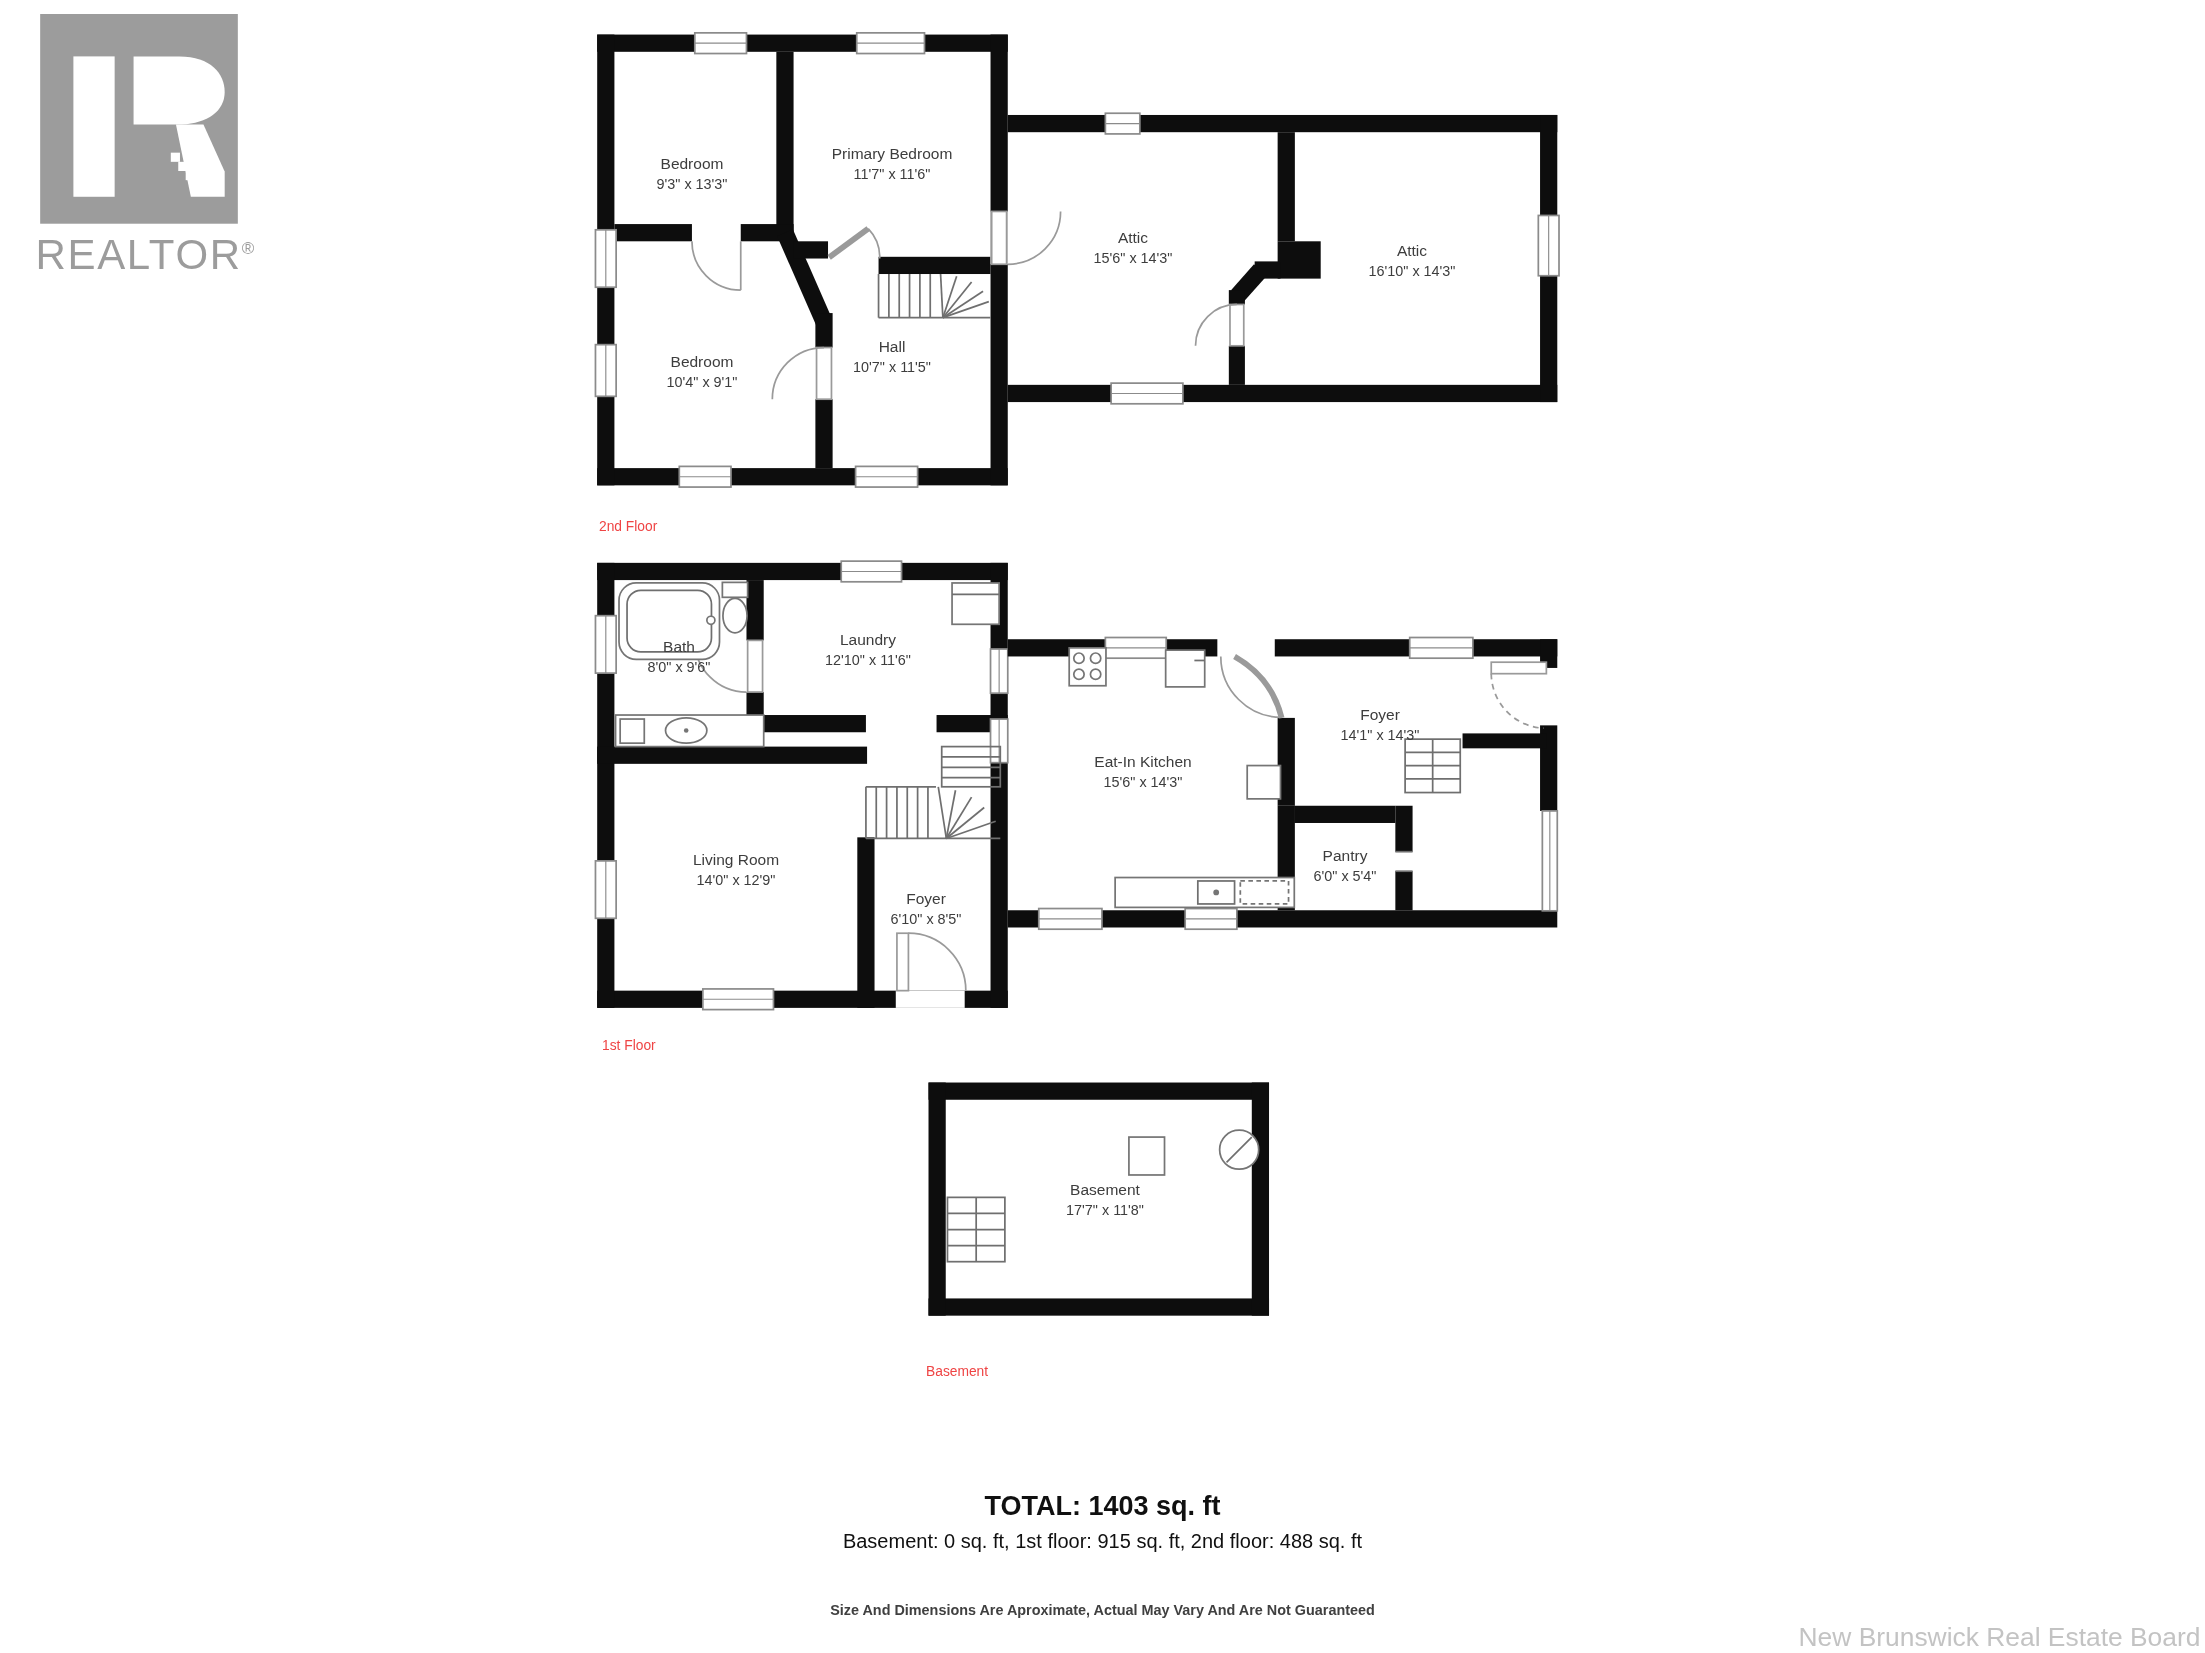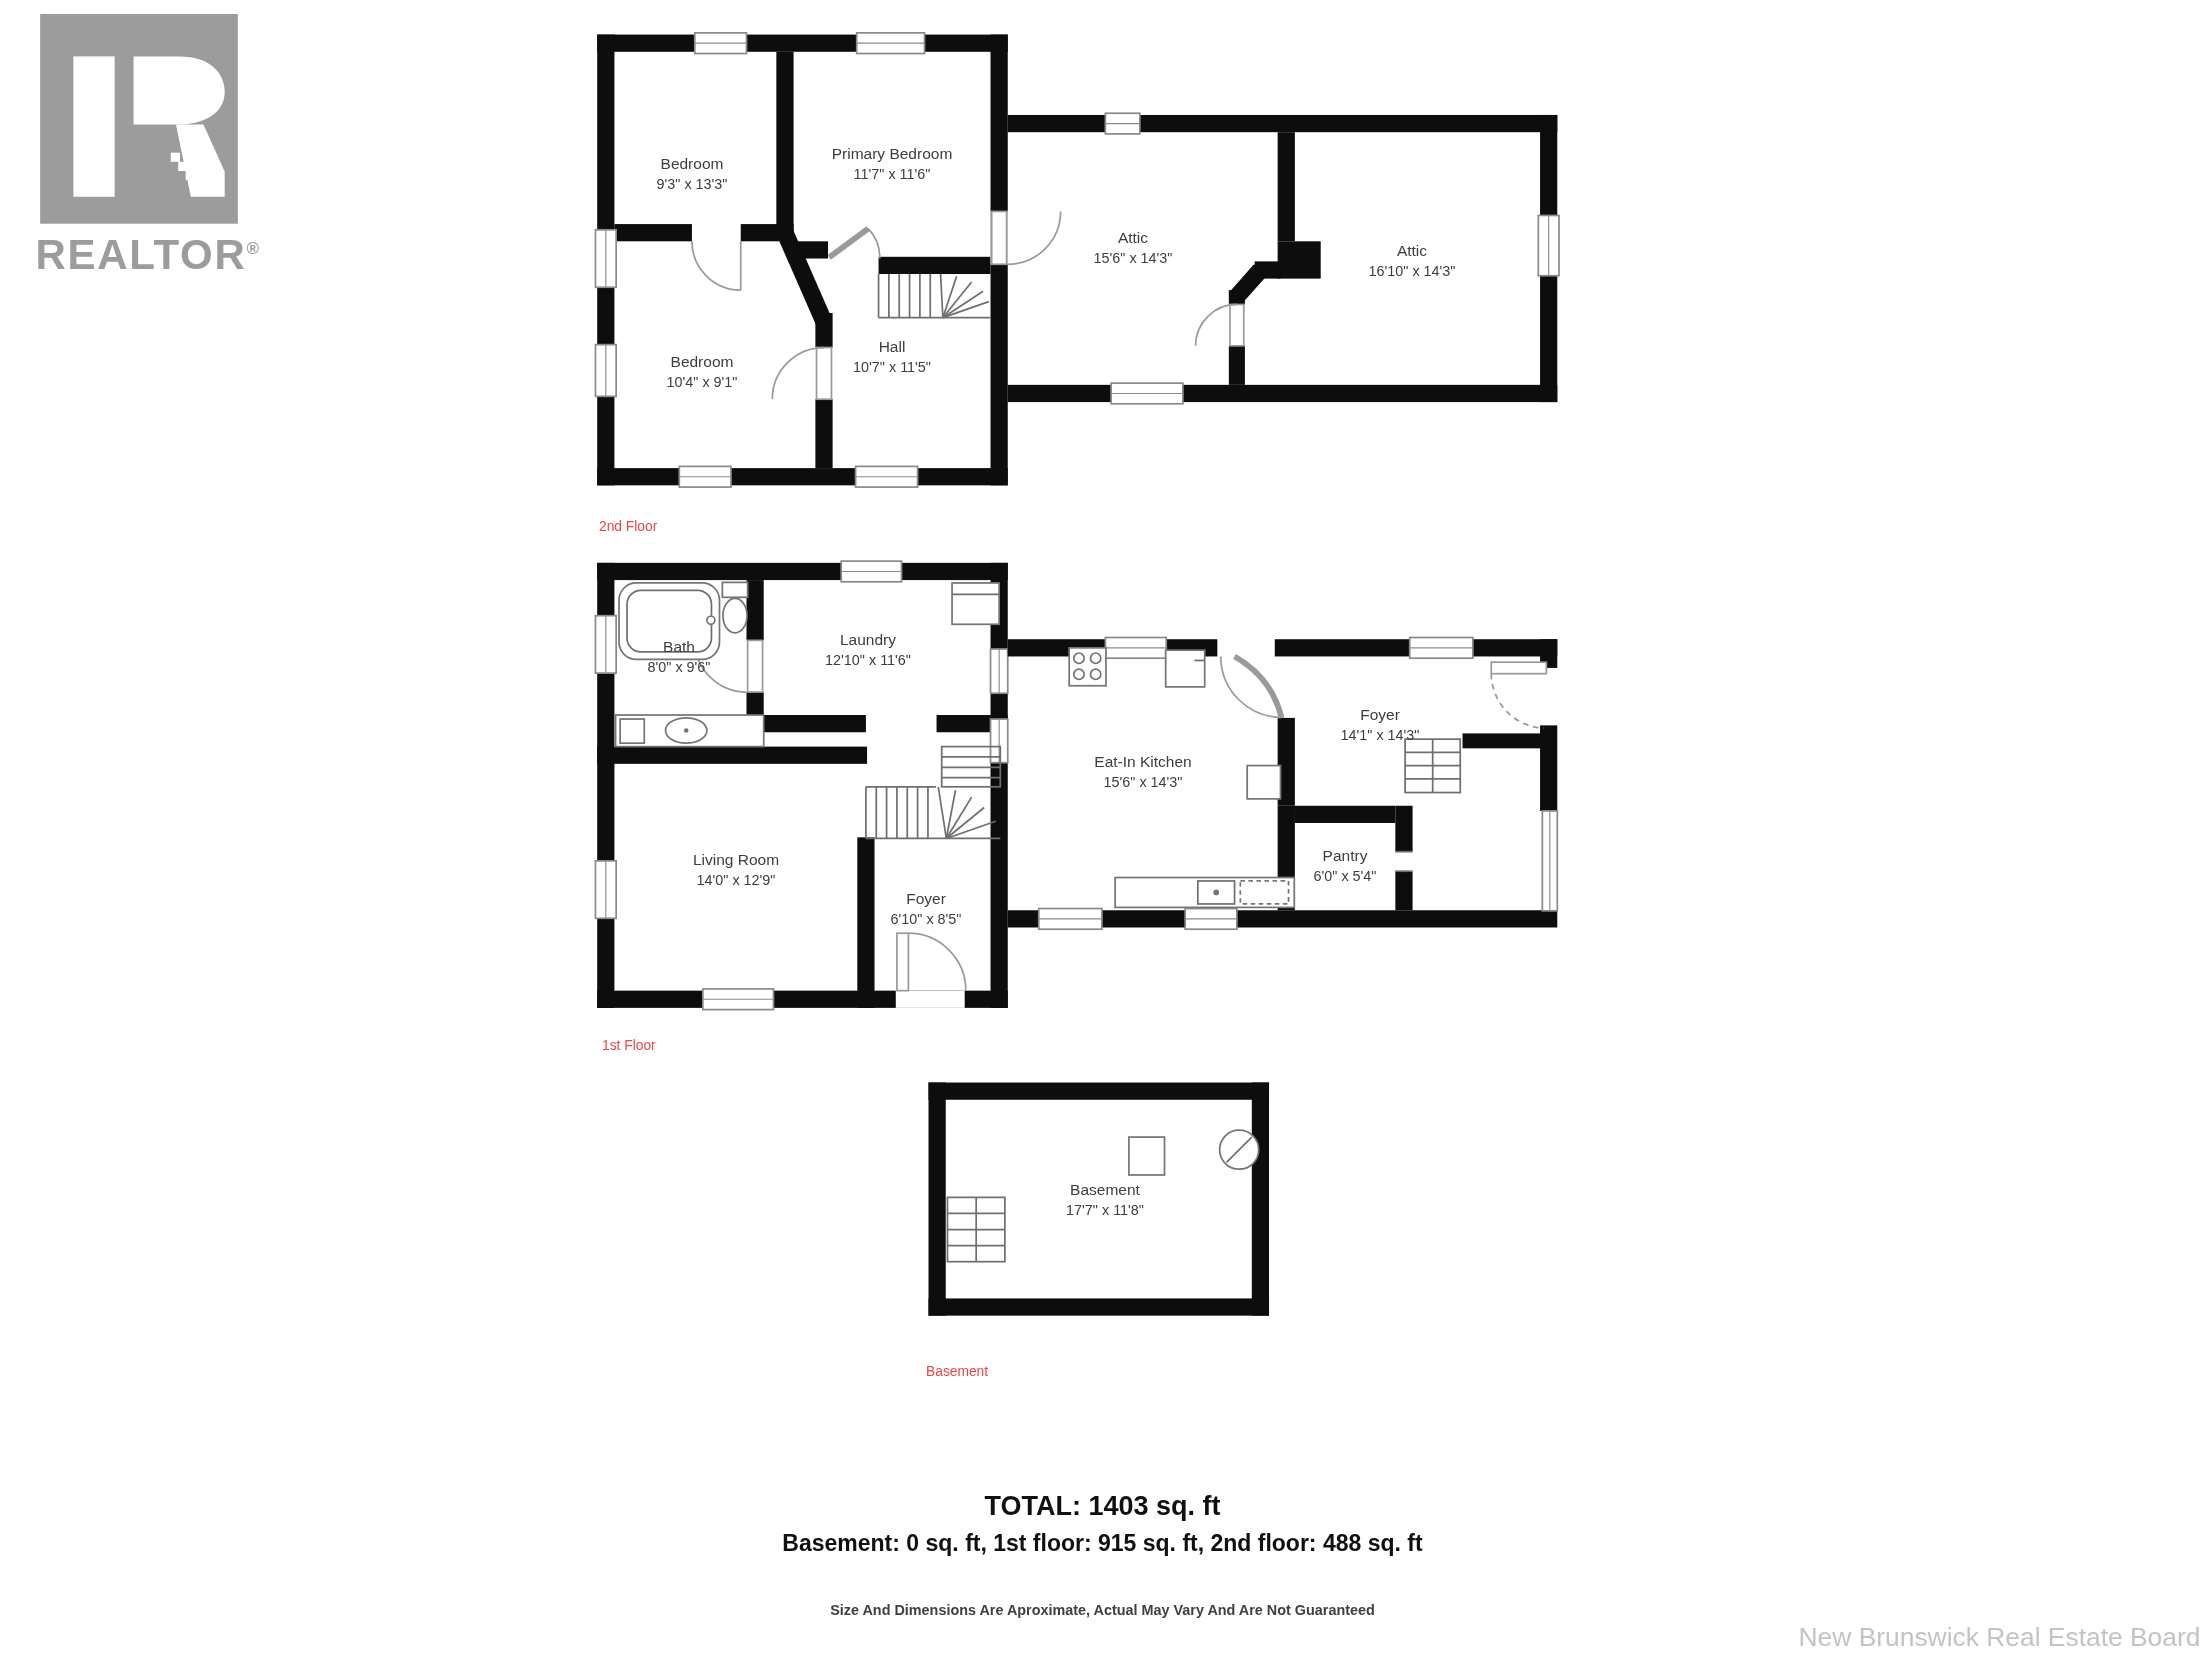--- a/index.html
+++ b/index.html
@@ -18,28 +18,28 @@
   .winl{stroke:#8b8b8b;stroke-width:2;}
 
   .room-label{position:absolute;transform:translate(-50%,-50%);text-align:center;
     color:#3d3d3d;line-height:1.35;white-space:nowrap;}
   .room-label .rn{display:block;font-size:15.5px;font-weight:500;}
   .room-label .rd{display:block;font-size:14.4px;font-weight:400;}
   .floor-label{position:absolute;transform:translateY(-50%);font-size:13.8px;color:#ef4444;}
 
   .summary{position:absolute;left:0;top:1479px;width:100%;text-align:center;color:#101010;}
   .summary .l1{font-size:27px;font-weight:700;margin:12px 0 8px 0;}
-  .summary .l2{font-size:23px;font-weight:700;margin:0 0 6.3px 0;text-align:center;}
+  .summary .l2{font-size:20px;font-weight:400;margin:0 0 6.3px 0;text-align:center;}
   .summary .l3{font-size:23px;font-weight:400;margin:0;}
   .disclaimer{position:absolute;left:0;top:1602px;width:100%;text-align:center;
     font-size:14.4px;font-weight:600;color:#404040;}
   .attribution{position:absolute;right:4.6px;top:1622px;font-size:26.4px;color:#c3c3c3;}
 
   .logo{position:absolute;left:40px;top:13.8px;width:201px;height:276px;}
-  .logo-text{position:absolute;left:-4.6px;top:217px;font-size:42px;font-weight:700;
+  .logo-text{position:absolute;left:-4.6px;top:217px;font-size:42px;font-weight:400;
     color:#9c9c9c;letter-spacing:1.7px;white-space:nowrap;}
   .logo-text sup{font-size:17px;}
 </style>
 </head>
 <body>
 
 <svg width="2205" height="1654" viewBox="0 0 3840 2880">
 
   <g>
 

